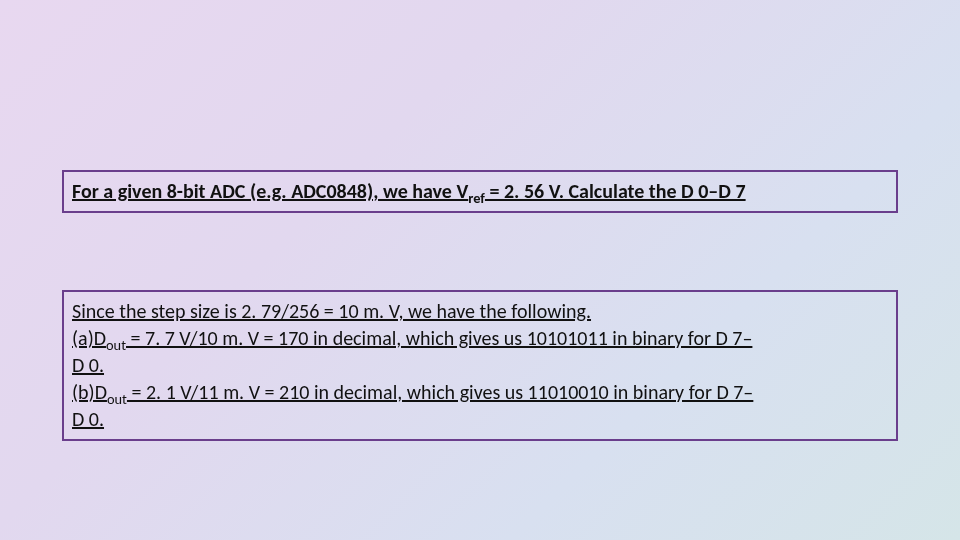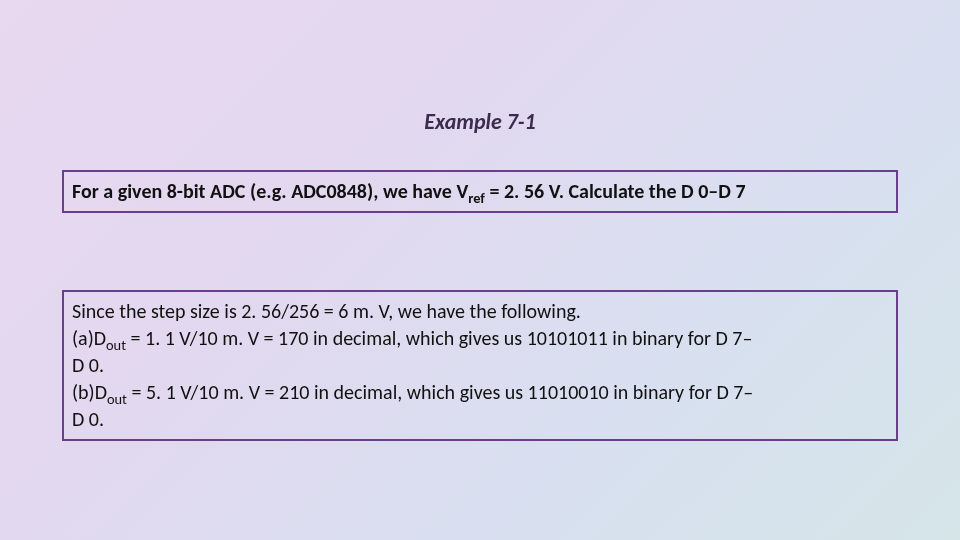--- a/index.html
+++ b/index.html
@@ -30,43 +30,43 @@
   .box {
     position: absolute;
     left: 62px;
     right: 62px;
     border: 2px solid #6a3e8c;
     background: transparent;
     padding: 6px 8px;
     color: #111;
     font-size: 20px;
     line-height: 1.35;
+    text-decoration: underline;
   }
   .problem {
     top: 170px;
   }
   .solution {
     top: 290px;
   }
   .bold { font-weight: bold; }
   .sub { font-size: 0.72em; vertical-align: sub; line-height: 0; }
   .centered { text-align: center; display: block; }
 </style>
 </head>
 <body>
 
 <div class="page">
 
-  <div class="title">Example 7-1</div>
 
   <div class="box problem">
     <span class="bold">For a given 8-bit ADC (e.g. ADC0848), we have V</span><span class="bold sub">ref</span><span class="bold"> = 2. 56 V. Calculate the D 0–D 7</span><br>
   </div>
 
   <div class="box solution">
-    <span>Since the step size is 2. 56/256 = 6 m. V, we have the following.</span><br>
-    <span> (a)D</span><span class="sub">out</span><span> = 1. 1 V/10 m. V = 170 in decimal, which gives us 10101011 in binary for D 7–</span><br>
+    <span>Since the step size is 2. 79/256 = 10 m. V, we have the following.</span><br>
+    <span> (a)D</span><span class="sub">out</span><span> = 7. 7 V/10 m. V = 170 in decimal, which gives us 10101011 in binary for D 7–</span><br>
     <span>D 0.</span><br>
-    <span> (b)D</span><span class="sub">out</span><span> = 5. 1 V/10 m. V = 210 in decimal, which gives us 11010010 in binary for D 7–</span><br>
+    <span> (b)D</span><span class="sub">out</span><span> = 2. 1 V/11 m. V = 210 in decimal, which gives us 11010010 in binary for D 7–</span><br>
     <span>D 0.</span>
   </div>
 
 </div>
 
 </body></html>

